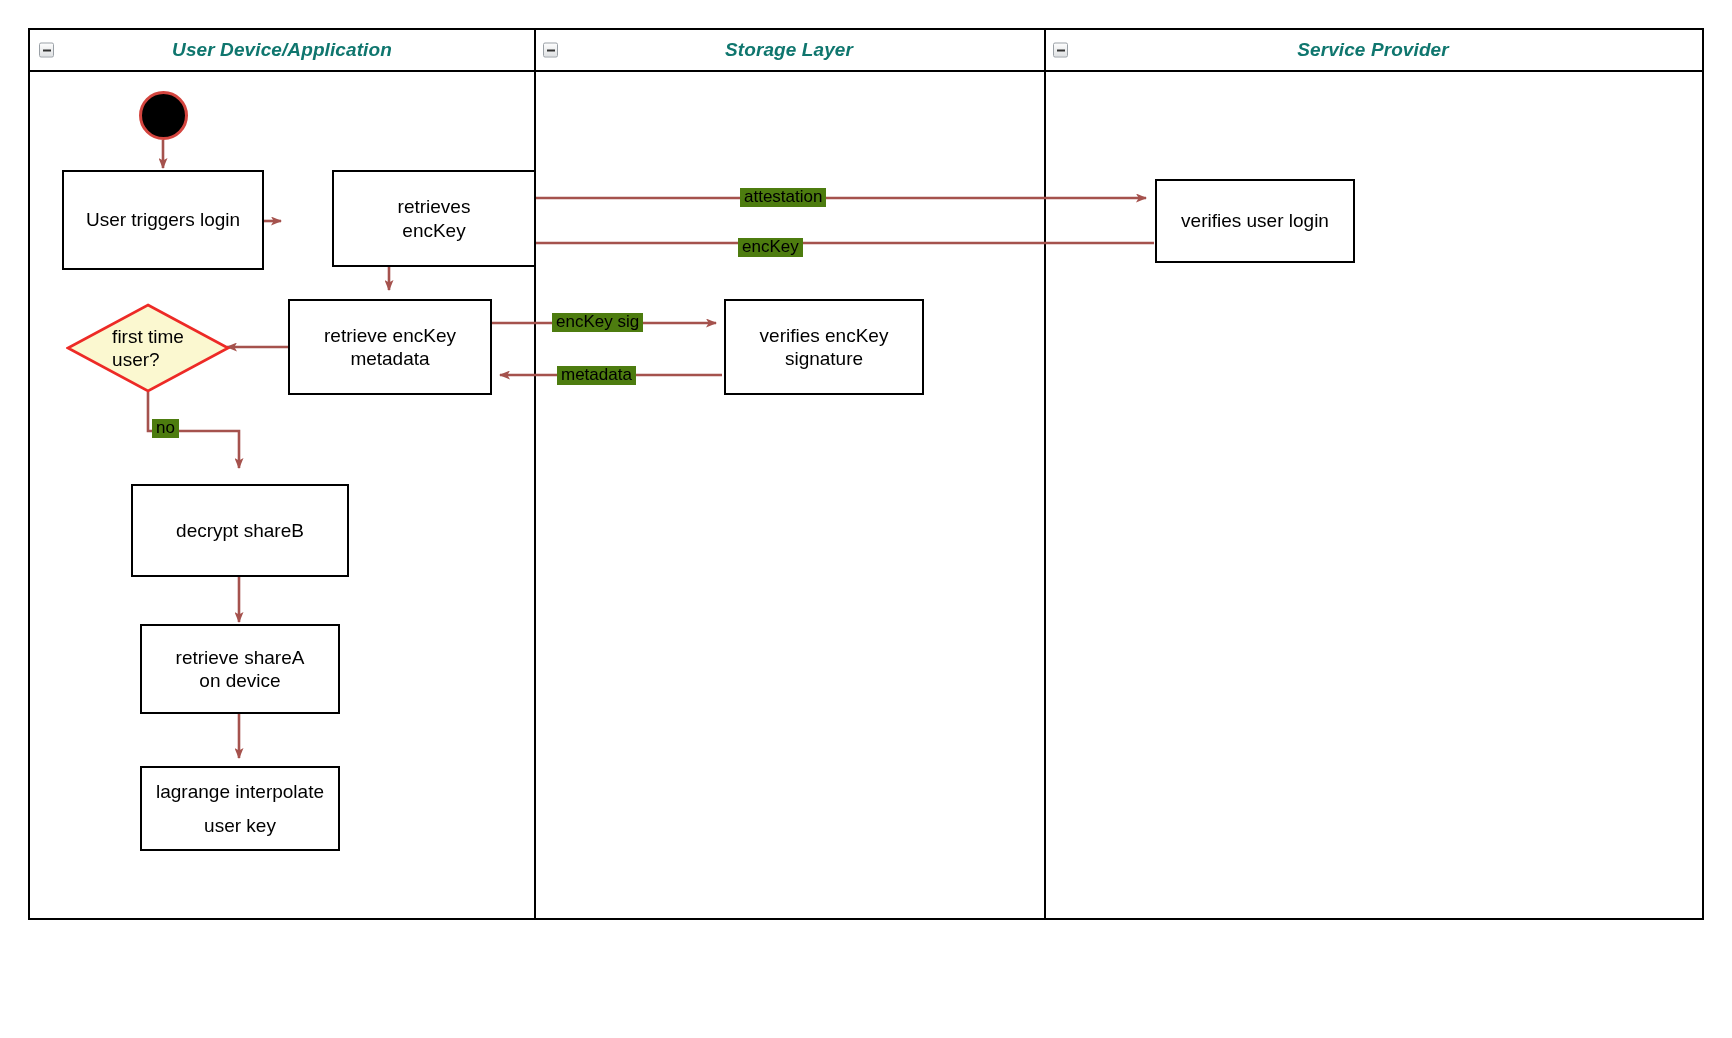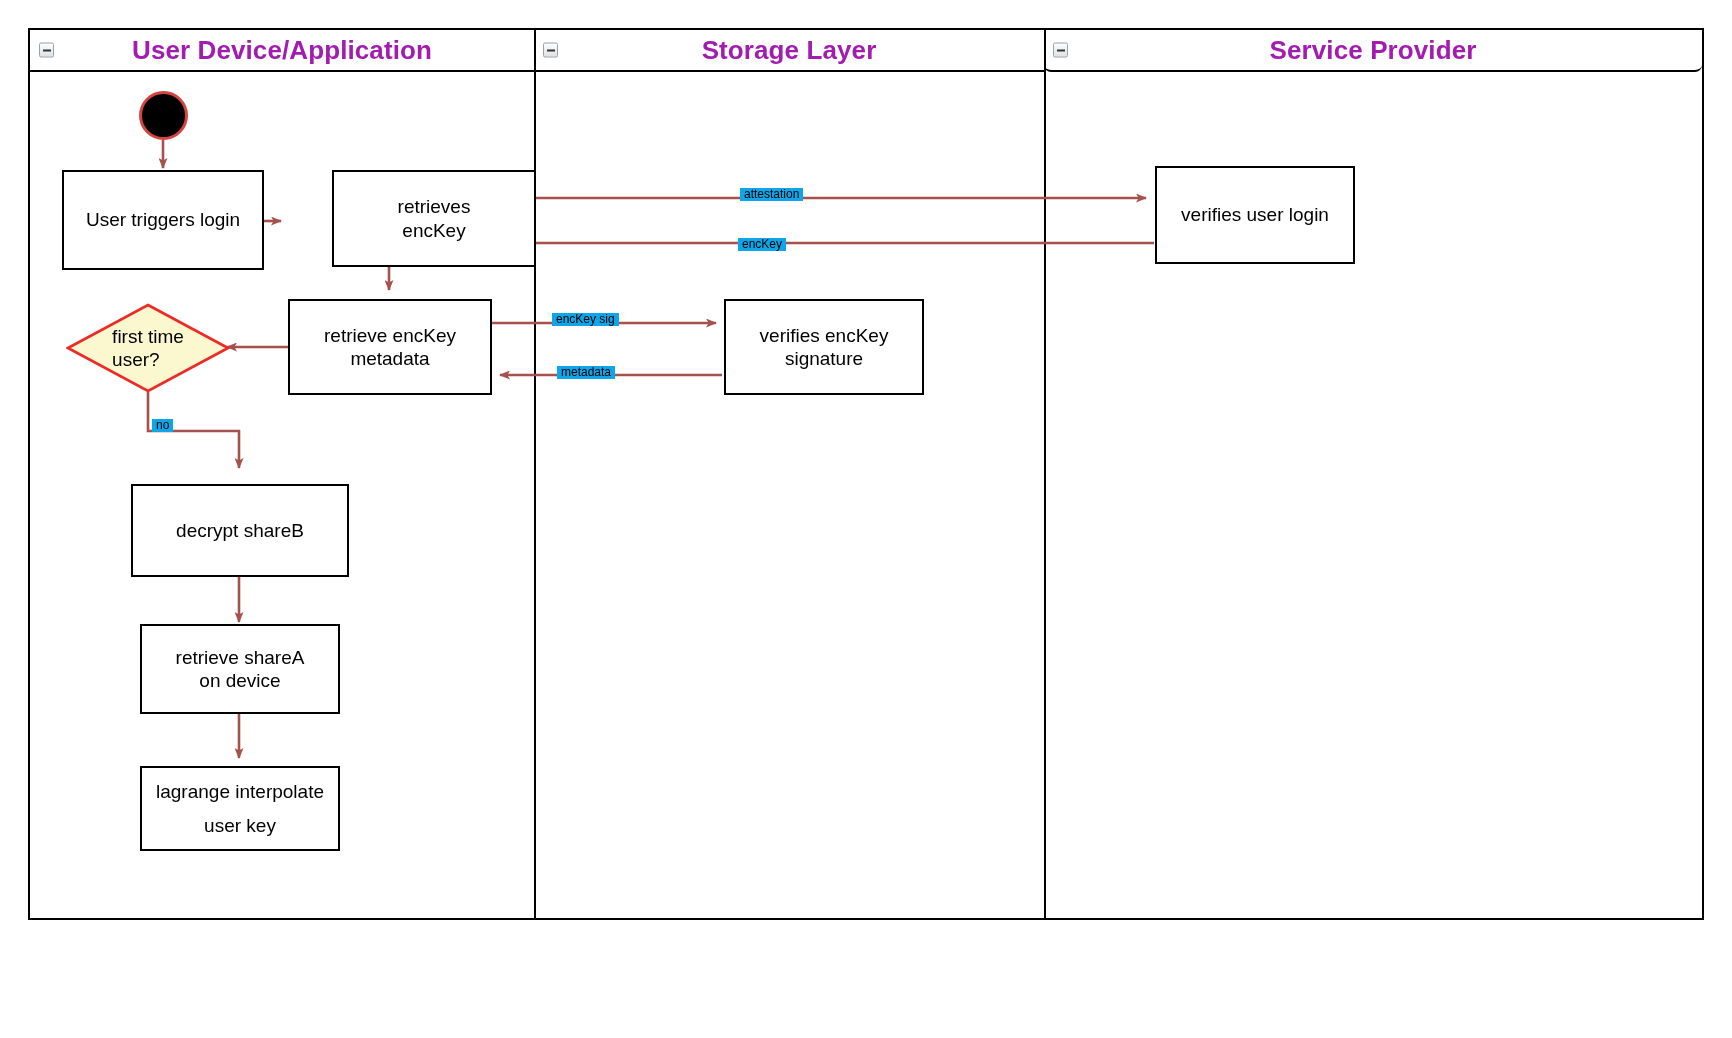--- a/index.html
+++ b/index.html
@@ -4,21 +4,21 @@
 <style>
   html,body{margin:0;padding:0;background:#ffffff;}
   body{font-family:"Liberation Sans",sans-serif;}
   #canvas{position:relative;width:1732px;height:1038px;background:#ffffff;overflow:hidden;}
 
   .pool{position:absolute;left:28px;top:28px;width:1676px;height:892px;
         border:2px solid #000;box-sizing:border-box;background:#fff;}
 
   .lane-header{position:absolute;top:0;height:42px;box-sizing:border-box;
         border-bottom:2px solid #000;display:flex;align-items:center;justify-content:center;}
-  .lane-header .title{font-size:26px;font-weight:bold;color:#a21caf;letter-spacing:.1px;}
+  .lane-header .title{font-size:19px;font-weight:bold;color:#0f766e;letter-spacing:.1px;font-style:italic;}
   .lane-div{position:absolute;top:0;width:2px;height:100%;background:#000;}
 
   .collapse-icon{position:absolute;left:9px;top:50%;transform:translateY(-50%);
         width:15px;height:15px;box-sizing:border-box;border:1px solid #9aa0a6;border-radius:2px;
         background:linear-gradient(#fdfdfd,#dfe1e3);display:flex;align-items:center;justify-content:center;}
   .collapse-icon i{display:block;width:8px;height:2px;background:#333;}
 
   .node{position:absolute;box-sizing:border-box;border:2px solid #000;background:#fff;
         display:flex;align-items:center;justify-content:center;text-align:center;
         font-size:19px;color:#000;line-height:1.22;padding:2px 6px;}
@@ -26,21 +26,21 @@
   .start-node{position:absolute;border-radius:50%;background:#000;
         border:3px solid #d4453f;box-sizing:border-box;}
 
   .decision{position:absolute;}
   .decision .dlabel{position:absolute;left:0;top:0;width:100%;height:100%;
         display:flex;align-items:center;justify-content:center;text-align:left;
         font-size:19px;color:#000;line-height:1.22;}
 
   svg.edges{position:absolute;left:0;top:0;width:1732px;height:1038px;pointer-events:none;}
 
-  .edge-label{position:absolute;background:#0ea5e9;font-size:12px;color:#000;
+  .edge-label{position:absolute;background:#4d7c0f;font-size:17px;color:#000;
         padding:0 4px;white-space:nowrap;line-height:1.1;}
 </style>
 </head>
 <body>
 
 <div id="canvas">
 
   <div class="pool">
 
     <div class="lane-header" style="left:0;width:504px;">
@@ -48,21 +48,21 @@
           <i></i>
         </span>
       <span class="title">User Device/Application</span>
     </div>
     <div class="lane-header" style="left:504px;width:510px;">
       <span class="collapse-icon">
           <i></i>
         </span>
       <span class="title">Storage Layer</span>
     </div>
-    <div class="lane-header" style="left:1014px;width:658px;border-radius:7px;">
+    <div class="lane-header" style="left:1014px;width:658px;">
       <span class="collapse-icon">
           <i></i>
         </span>
       <span class="title">Service Provider</span>
     </div>
 
     <div class="lane-div" style="left:504px;"></div>
     <div class="lane-div" style="left:1014px;"></div>
   </div>
 
@@ -138,21 +138,21 @@
   <div class="node" style="left:140px;top:766px;width:200px;height:85px;flex-direction:column;gap:11px;">
     <span>lagrange interpolate</span>
     <span>user key</span>
   </div>
 
   <div class="node" style="left:724px;top:299px;width:200px;height:96px;flex-direction:column;">
     <span>verifies encKey</span>
     <span>signature</span>
   </div>
 
-  <div class="node" style="left:1155px;top:166px;width:200px;height:98px;">
+  <div class="node" style="left:1155px;top:179px;width:200px;height:84px;">
     <span>verifies user login</span>
   </div>
 
   <div class="edge-label" style="left:740px;top:188px;">attestation</div>
   <div class="edge-label" style="left:738px;top:238px;">encKey</div>
   <div class="edge-label" style="left:552px;top:313px;">encKey sig</div>
   <div class="edge-label" style="left:557px;top:366px;">metadata</div>
   <div class="edge-label" style="left:152px;top:419px;">no</div>
 
 </div>

